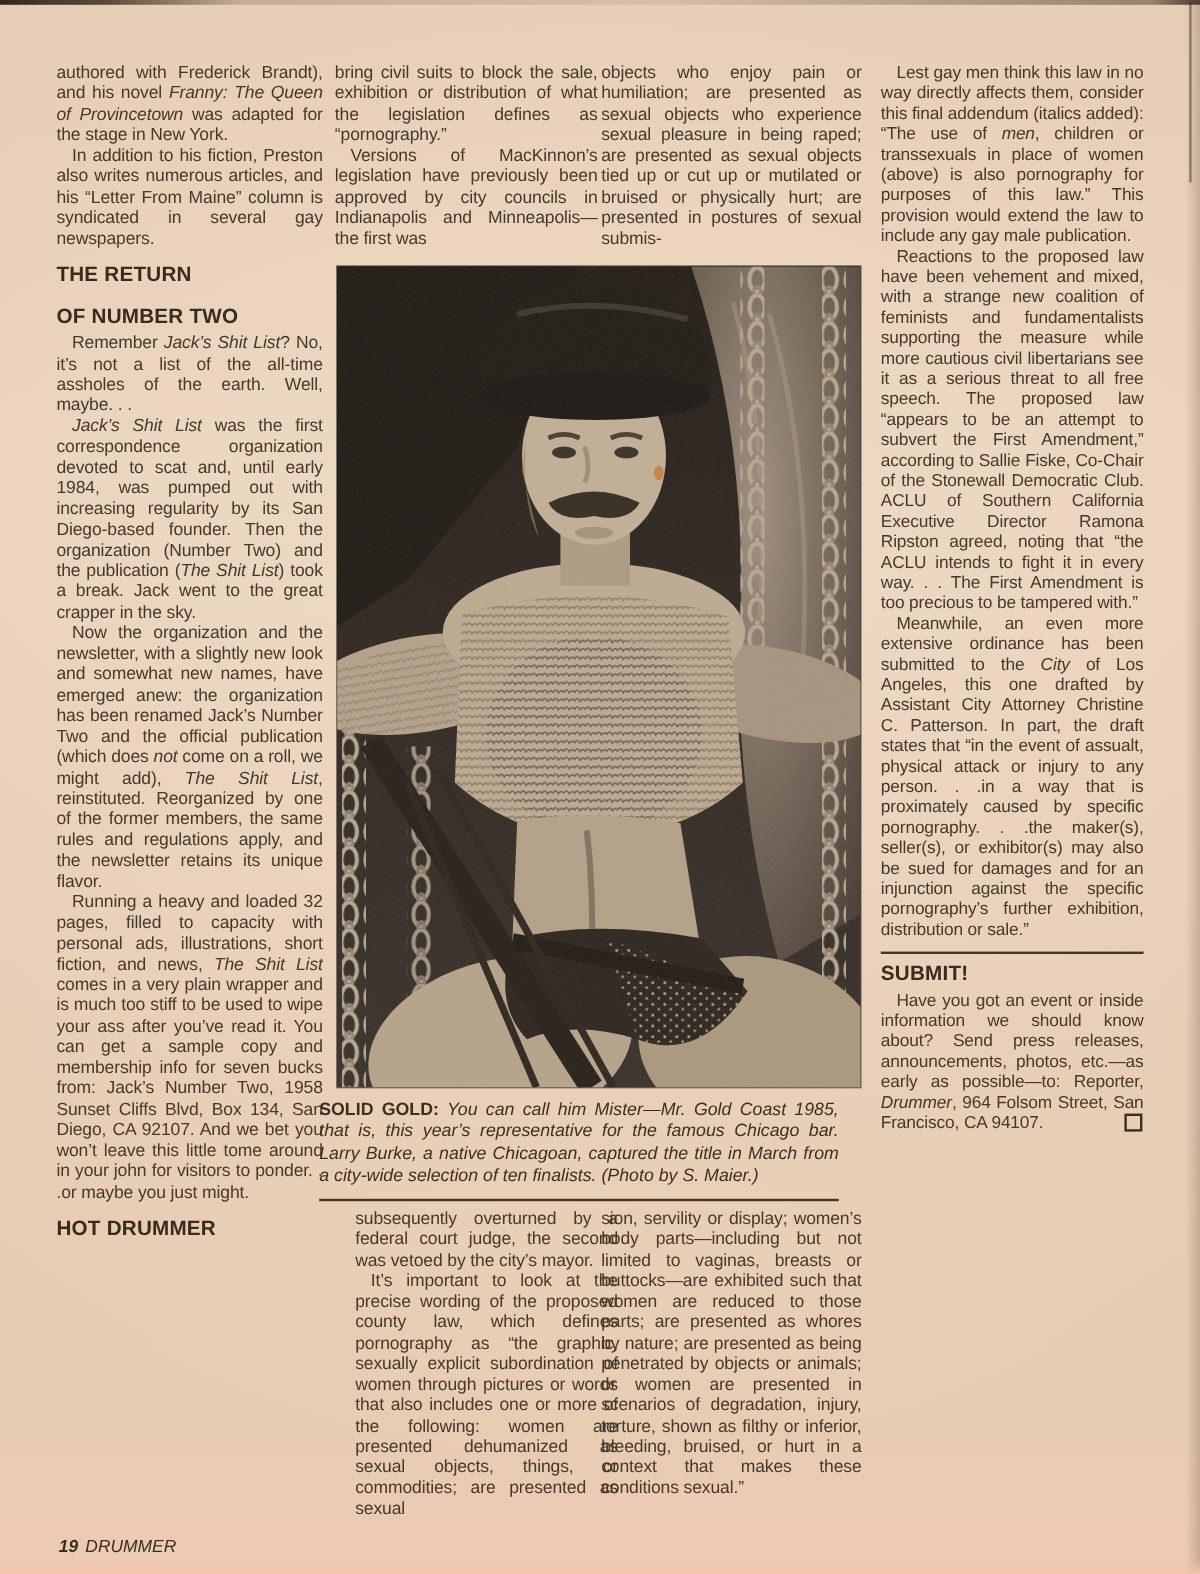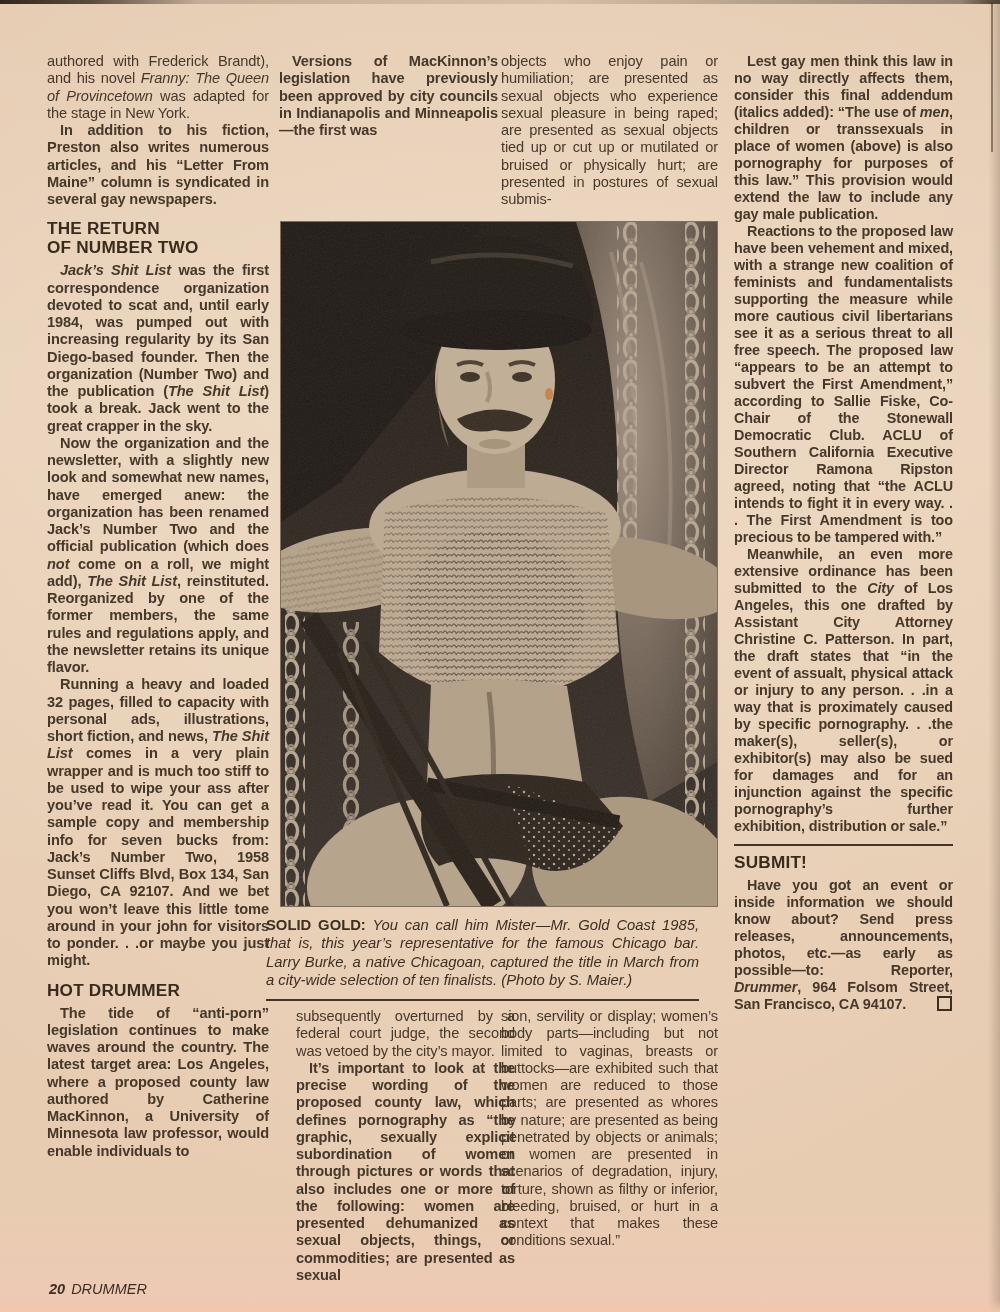--- a/index.html
+++ b/index.html
@@ -13,25 +13,25 @@
         background:linear-gradient(90deg,#32281f 0%,#5c4b3c 9%,rgba(90,74,60,.25) 20%,
           rgba(90,74,60,.12) 55%,rgba(70,56,44,.5) 96%,#4a3a2d 100%);}
   .right-edge{position:absolute;top:0;right:0;width:12px;height:100%;
         background:linear-gradient(90deg,rgba(0,0,0,0),rgba(108,86,66,.28));}
   .right-line{position:absolute;top:2px;right:7px;width:2px;height:150px;background:rgba(56,43,33,.5);}
   .bottom-edge{position:absolute;bottom:0;left:0;width:100%;height:12px;
         background:linear-gradient(180deg,rgba(0,0,0,0),#f2c6ae);}
   .col{position:absolute;text-align:justify;font-size:14.6px;line-height:17.25px;
        letter-spacing:-0.1px;color:#46382a;}
   .col p{margin:0;}
-  .col p.ind{text-indent:13px;font-weight:bold;}
+  .col p.ind{text-indent:13px;}
   .col4{font-size:14.4px;line-height:17.0px;}
   h3.head{font-size:17.2px;line-height:19px;font-weight:bold;color:#392b1d;
        letter-spacing:.2px;margin:11px 0 5px 0;text-align:left;}
-  h3.head.first2{margin-bottom:0;}
+  h3.head.first2{margin-bottom:16px;}
   h3.head.l2{margin-top:0;}
   .photo-frame{position:absolute;left:281px;top:222px;width:436px;height:684px;
        box-shadow:0 0 0 1px rgba(40,30,22,.55);background:#15120f;}
   .photo-frame svg{display:block;}
   .caption{position:absolute;left:266px;top:916px;width:433px;font-size:14.8px;
        line-height:18.4px;color:#3c2f22;text-align:justify;
        border-bottom:2px solid #43352a;padding-bottom:9px;}
   .caption .lead{font-weight:bold;font-style:normal;}
   .caption .cap-body{font-style:italic;font-weight:500;}
   .rule{border:none;border-top:2px solid #43352a;margin:9px 0 7px 0;}
@@ -49,28 +49,29 @@
   <div class="top-edge"></div>
   <div class="right-edge"></div>
   <div class="right-line"></div>
   <div class="bottom-edge"></div>
 
   <div class="col" style="left:47px;top:53px;width:222px;">
     <p>authored with Frederick Brandt), and his novel <i>Franny: The Queen of Provincetown</i> was adapted for the stage in New York.</p>
     <p class="ind">In addition to his fiction, Preston also writes numerous articles, and his “Letter From Maine” column is syndicated in several gay newspapers.</p>
     <h3 class="head first2">THE RETURN</h3>
     <h3 class="head l2" style="margin-bottom:5px;">OF NUMBER TWO</h3>
+    <p class="ind">Remember <i>Jack’s Shit List</i>? No, it’s not a list of the all-time assholes of the earth. Well, maybe. . .</p>
     <p class="ind"><i>Jack’s Shit List</i> was the first correspondence organization devoted to scat and, until early 1984, was pumped out with increasing regularity by its San Diego-based founder. Then the organization (Number Two) and the publication (<i>The Shit List</i>) took a break. Jack went to the great crapper in the sky.</p>
     <p class="ind">Now the organization and the newsletter, with a slightly new look and somewhat new names, have emerged anew: the organization has been renamed Jack’s Number Two and the official publication (which does <i>not</i> come on a roll, we might add), <i>The Shit List</i>, reinstituted. Reorganized by one of the former members, the same rules and regulations apply, and the newsletter retains its unique flavor.</p>
     <p class="ind">Running a heavy and loaded 32 pages, filled to capacity with personal ads, illustrations, short fiction, and news, <i>The Shit List</i> comes in a very plain wrapper and is much too stiff to be used to wipe your ass after you’ve read it. You can get a sample copy and membership info for seven bucks from: Jack’s Number Two, 1958 Sunset Cliffs Blvd, Box 134, San Diego, CA 92107. And we bet you won’t leave this little tome around in your john for visitors to ponder. . .or maybe you just might.</p>
     <h3 class="head">HOT DRUMMER</h3>
-    <p class="ind">The tide of “anti-porn” legislation continues to make waves around the country. The latest target area: Los Angeles, where a proposed county law authored by Catherine MacKinnon, a University of Minnesota law professor, would enable individuals to</p>
   </div>
 
   <div class="col" style="left:279px;top:53px;width:219px;">
+    <p>bring civil suits to block the sale, exhibition or distribution of what the legislation defines as “pornography.”</p>
     <p class="ind">Versions of MacKinnon’s legislation have previously been approved by city councils in Indianapolis and Minneapolis—the first was</p>
   </div>
 
   <div class="col" style="left:501px;top:53px;width:217px;">
     <p>objects who enjoy pain or humiliation; are presented as sexual objects who experience sexual pleasure in being raped; are presented as sexual objects tied up or cut up or mutilated or bruised or physically hurt; are presented in postures of sexual submis-</p>
   </div>
 
   <div class="col col4" style="left:734px;top:53px;width:219px;">
     <p class="ind">Lest gay men think this law in no way directly affects them, consider this final addendum (italics added): “The use of <i>men</i>, children or transsexuals in place of women (above) is also pornography for purposes of this law.” This provision would extend the law to include any gay male publication.</p>
     <p class="ind">Reactions to the proposed law have been vehement and mixed, with a strange new coalition of feminists and fundamentalists supporting the measure while more cautious civil libertarians see it as a serious threat to all free speech. The proposed law “appears to be an attempt to subvert the First Amendment,” according to Sallie Fiske, Co-Chair of the Stonewall Democratic Club. ACLU of Southern California Executive Director Ramona Ripston agreed, noting that “the ACLU intends to fight it in every way. . . The First Amendment is too precious to be tampered with.”</p>
@@ -171,15 +172,15 @@
   <div class="col" style="left:296px;top:1008px;width:219px;">
     <p>subsequently overturned by a federal court judge, the second was vetoed by the city’s mayor.</p>
     <p class="ind">It’s important to look at the precise wording of the proposed county law, which defines pornography as “the graphic, sexually explicit subordination of women through pictures or words that also includes one or more of the following: women are presented dehumanized as sexual objects, things, or commodities; are presented as sexual</p>
   </div>
 
   <div class="col" style="left:501px;top:1008px;width:217px;">
     <p>sion, servility or display; women’s body parts—including but not limited to vaginas, breasts or buttocks—are exhibited such that women are reduced to those parts; are presented as whores by nature; are presented as being penetrated by objects or animals; or women are presented in scenarios of degradation, injury, torture, shown as filthy or inferior, bleeding, bruised, or hurt in a context that makes these conditions sexual.”</p>
   </div>
 
   <div class="footer">
-    <span class="pg">20</span><span>DRUMMER</span>
+    <span class="pg">19</span><span>DRUMMER</span>
   </div>
 </div>
 
 </body></html>

